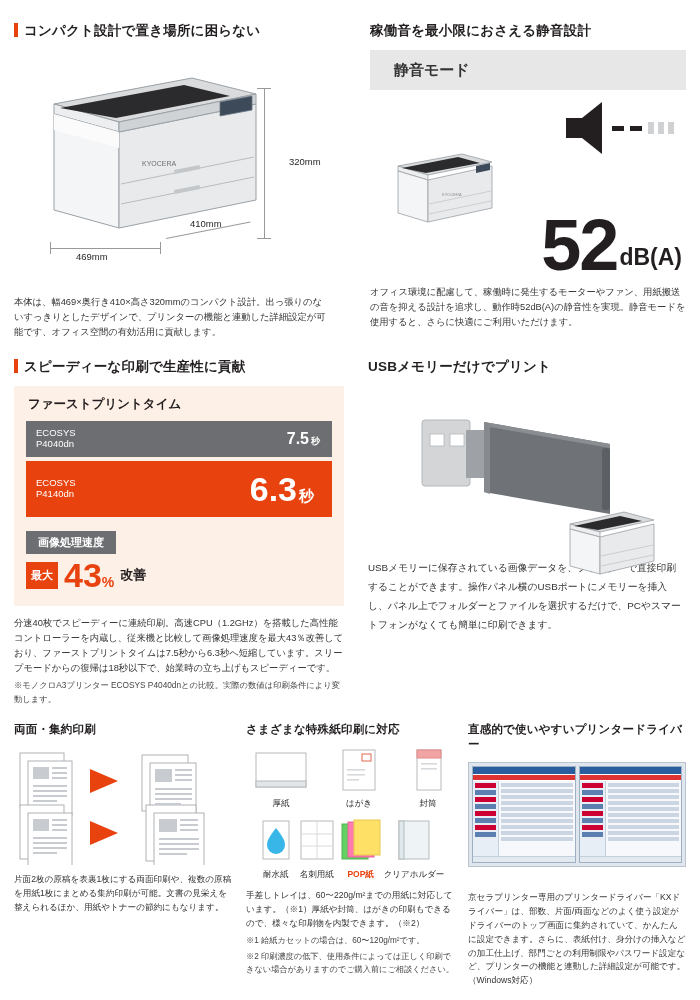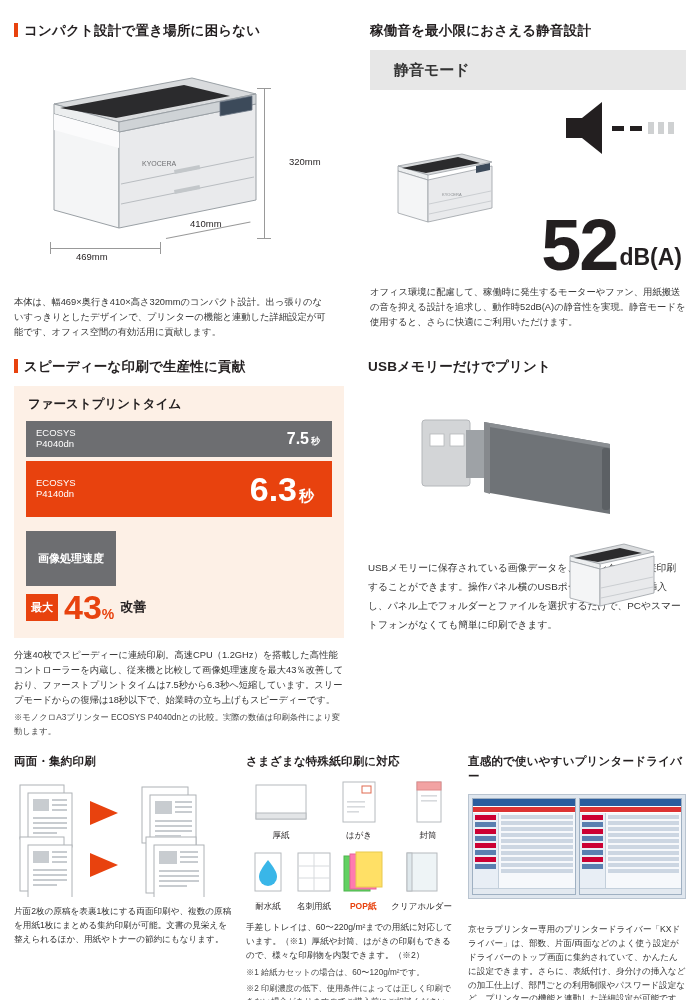--- a/index.html
+++ b/index.html
@@ -60,21 +60,21 @@
   .bar-val small { font-size:9px; font-weight:bold; margin-left:2px;}
   .bar-orange {
     background:#e8420e; color:#fff; height:56px; display:flex; align-items:center;
     justify-content:space-between; padding:0 18px 0 10px;
   }
   .bar-orange .bar-val { font-size:34px; }
   .bar-orange .bar-val small { font-size:15px; }
 
   .imgspeed-title {
     background:#6d6e71; color:#fff; font-size:11px; font-weight:bold;
-    display:inline-block; padding:20px 12px; margin-top:14px;
+    display:inline-block; padding:4px 12px; margin-top:14px;
   }
   .imgspeed-row { display:flex; align-items:center; margin-top:4px; }
   .max-badge {
     background:#e8420e; color:#fff; font-size:11px; font-weight:bold;
     padding:6px 5px; margin-right:6px;
   }
   .pct { font-size:34px; font-weight:bold; color:#e8420e; line-height:1; }
   .pct small { font-size:14px; }
   .kaizen { font-size:13px; font-weight:bold; color:#231f20; margin-left:6px; }
 
@@ -364,21 +364,21 @@
           <svg width="40" height="44" viewBox="0 0 40 44">
             <rect x="9" y="3" width="24" height="40" fill="#fff" stroke="#b6babe"></rect>
             <rect x="9" y="3" width="24" height="8" fill="#f2a3a3" stroke="#e08a8a"></rect>
             <rect x="13" y="16" width="16" height="1.6" fill="#d7dadd"></rect>
             <rect x="13" y="21" width="16" height="1.6" fill="#d7dadd"></rect>
           </svg>
           <span class="media-cap">封筒</span>
         </div>
       </div>
 
-      <div class="media-grid" style="padding:0 2px;">
+      <div class="media-grid" style="padding:0 2px;justify-content:center;">
         <div class="media-item">
           <svg width="40" height="44" viewBox="0 0 40 44">
             <rect x="7" y="3" width="26" height="38" fill="#fff" stroke="#b6babe"></rect>
             <path d="M20 10 C14 18 11 22 11 27 a9 9 0 0 0 18 0 c0-5-3-9-9-17z" fill="#39b6e8"></path>
           </svg>
           <span class="media-cap">耐水紙</span>
         </div>
         <div class="media-item">
           <svg width="42" height="44" viewBox="0 0 42 44">
             <rect x="5" y="3" width="32" height="38" fill="#fff" stroke="#b6babe"></rect>

